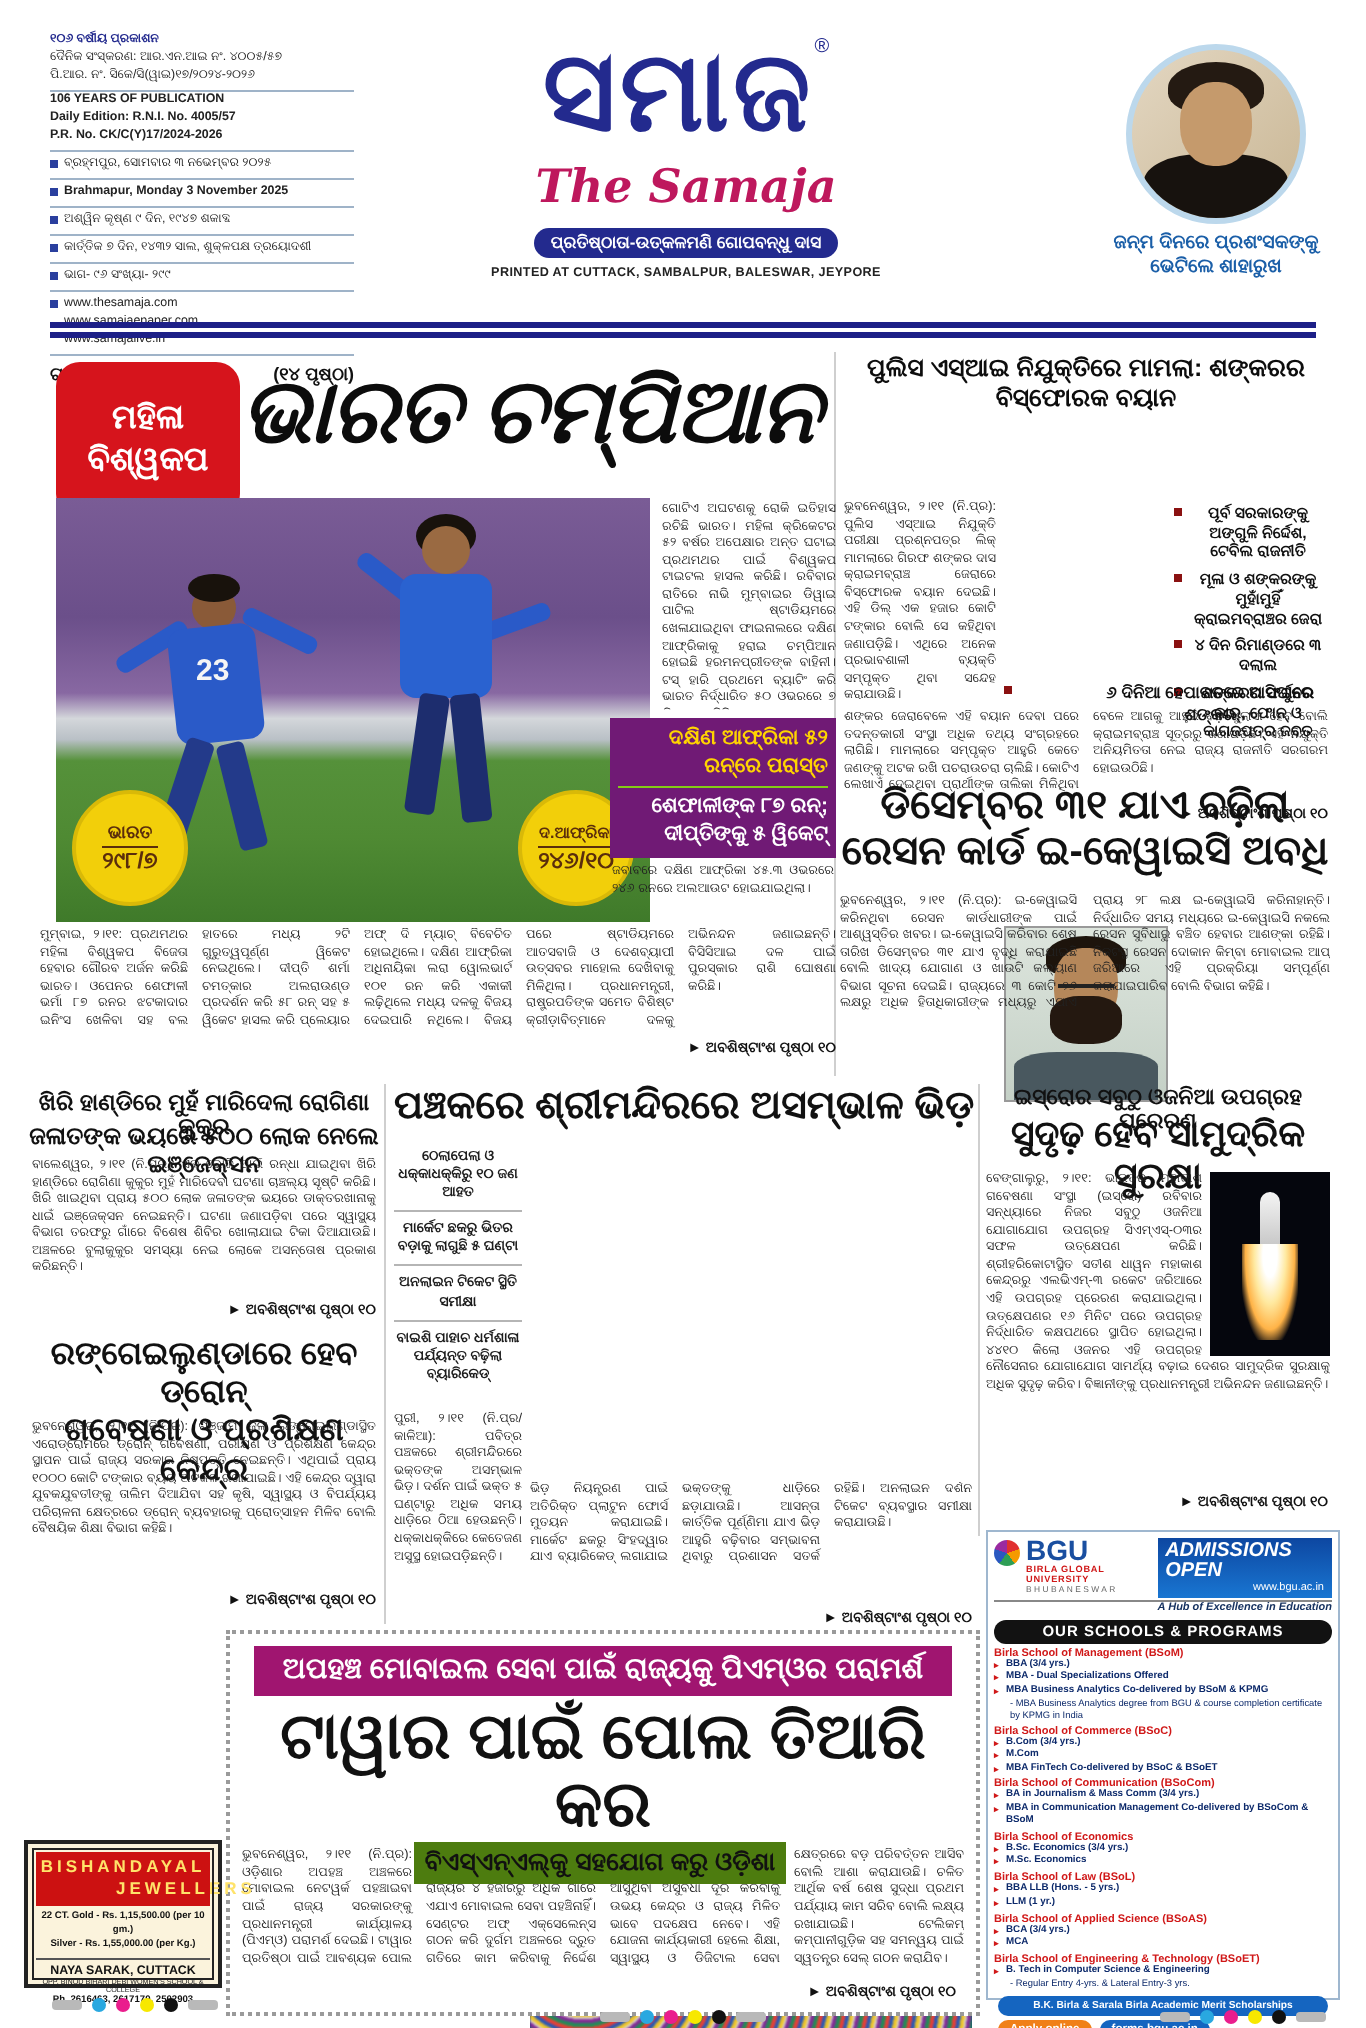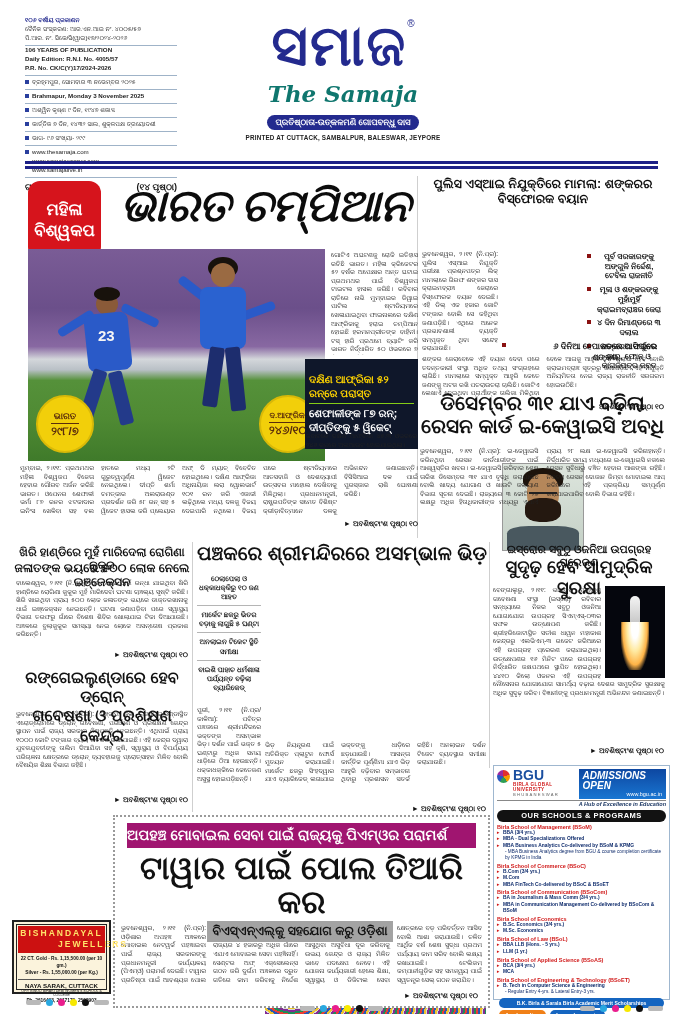--- a/index.html
+++ b/index.html
@@ -12,21 +12,21 @@
   .cont{font-weight:bold;font-size:7.2px;color:#111;text-align:right;}
   .vrule{width:1px;background:#cfcfcf;}
   
   .mi{font-size:6.2px;line-height:1.45;color:#222;}
   .mi .en{font-weight:bold;}
   .mi-row{border-bottom:1px solid #9fb3c8;padding:2px 0;display:flex;gap:3px;}
   .mi-sq{width:4px;height:4px;background:#2a3f9e;margin-top:2px;flex:none;}
   .logo-odia{font-size:56px;font-weight:bold;color:#232a8e;line-height:1;letter-spacing:2px;}
   .logo-reg{font-size:10px;vertical-align:top;color:#232a8e;}
   .logo-en{font-family:"DejaVu Serif","Liberation Serif",serif;font-style:italic;font-weight:bold;
-           color:#0f766e;font-size:23px;line-height:1;}
+           color:#be185d;font-size:23px;line-height:1;}
   .tagpill{display:inline-block;background:#232a8e;color:#fff;font-size:8.5px;font-weight:bold;
            padding:2px 8px;border-radius:9px;}
   .printed{font-size:6.3px;font-weight:bold;color:#222;letter-spacing:.2px;}
   .srk-circle{width:84px;height:84px;border-radius:50%;border:3px solid #bcd8ec;overflow:hidden;
               position:relative;background:linear-gradient(135deg,#e3d7c2,#c9b694);margin:0 auto;}
   .srk-hair{position:absolute;left:18px;top:6px;width:48px;height:26px;border-radius:50% 50% 40% 40%;background:#241a12;}
   .srk-face{position:absolute;left:24px;top:16px;width:36px;height:42px;border-radius:46%;background:#c59a6c;}
   .srk-suit{position:absolute;left:6px;top:52px;width:72px;height:34px;border-radius:40% 40% 0 0;background:#17120e;}
   .srk-cap{font-size:9.5px;font-weight:bold;color:#1b5fa8;text-align:center;line-height:1.3;margin-top:4px;}
   .drule{height:3px;background:#1d2087;}
@@ -38,21 +38,21 @@
   .pl-torso{position:absolute;background:#2a5ac8;border-radius:8px;}
   .pl-head{position:absolute;background:#8a5a38;border-radius:50%;}
   .pl-hair{position:absolute;background:#18120c;border-radius:50%;}
   .pl-arm{position:absolute;background:#2a5ac8;border-radius:4px;}
   .pl-leg{position:absolute;background:#233a8a;border-radius:3px;}
   .pl-num{position:absolute;color:#f5f5f5;font-weight:bold;font-size:15px;}
   .score{position:absolute;width:54px;height:54px;border-radius:50%;background:#f2cf0a;border:2px solid #d9b908;
          display:flex;flex-direction:column;align-items:center;justify-content:center;color:#5a2d0c;font-weight:bold;}
   .score .a{font-size:9px;}
   .score .b{font-size:11.5px;border-top:1px solid #5a2d0c;padding-top:1px;margin-top:1px;}
-  .resultbox{background:#0f172a;color:#fff;padding:14px 4px;text-align:left;}
+  .resultbox{background:#701a75;color:#fff;padding:4px 4px;text-align:right;}
   .resultbox .y{color:#ffd400;font-weight:bold;font-size:10.5px;line-height:1.3;}
   .resultbox .w{color:#fff;font-weight:bold;font-size:10.5px;line-height:1.3;border-top:1px solid #84cc16;margin-top:3px;padding-top:3px;}
   
   .kicker{font-weight:bold;color:#0d0d0d;}
   .h-deal{font-size:30px;font-weight:800;line-height:1;}
   .photo4{background:linear-gradient(#dde5dd,#c4d0c6);border:1px solid #999;position:relative;overflow:hidden;}
   .p4-hair{position:absolute;left:20px;top:4px;width:40px;height:20px;border-radius:50% 50% 30% 30%;background:#1d140c;}
   .p4-face{position:absolute;left:24px;top:10px;width:32px;height:38px;border-radius:44%;background:#b5875a;}
   .p4-beard{position:absolute;left:22px;top:34px;width:36px;height:24px;border-radius:40%;background:#241810;}
   .p4-glass{position:absolute;left:26px;top:22px;width:28px;height:6px;border-bottom:2px solid #222;}
@@ -77,24 +77,24 @@
          background:repeating-radial-gradient(circle at 12% 30%,#d8433a 0 2px,#2f57a8 2px 4px,#e9c53e 4px 6px,#d8d8d8 6px 7px,#7a2f8a 7px 9px,#2a8a5a 9px 11px);
          filter:blur(.6px) saturate(1.15);}
   .ribbon{position:absolute;right:2px;top:0;width:13px;height:92px;background:#c21320;
           clip-path:polygon(0 0,100% 0,100% 100%,50% 88%,0 100%);}
   .photo3{background:#05060d;position:relative;float:right;margin:0 0 2px 4px;overflow:hidden;}
   .rocket{position:absolute;left:25px;top:10px;width:10px;height:28px;background:linear-gradient(#f4f4f4,#c6c6c6);border-radius:5px 5px 2px 2px;}
   .flame{position:absolute;left:16px;top:36px;width:28px;height:48px;
          background:radial-gradient(ellipse at 50% 12%,#ffffff 0 18%,#ffe9a0 40%,#ffb347 62%,rgba(255,110,30,0) 78%);}
   
   .dotted-box{border:2px dotted #9a9a9a;background:#fff;}
-  .banner{background:#a01570;color:#fff;font-weight:bold;font-size:14.5px;text-align:left;line-height:25px;height:25px;}
+  .banner{background:#a01570;color:#fff;font-weight:bold;font-size:14.5px;text-align:center;line-height:25px;height:25px;}
   .h-tower{font-size:32px;font-weight:800;text-align:center;line-height:1.05;}
   .tower-text{column-count:4;column-gap:7px;}
-  .subhead{position:absolute;background:#a3a3a3;font-size:12.5px;font-weight:800;text-align:center;padding:3px 0;}
+  .subhead{position:absolute;background:#4d7c0f;font-size:12.5px;font-weight:800;text-align:center;padding:3px 0;}
   
   .jewel{background:#fbf3dc;border:2px solid #222;outline:1px solid #222;outline-offset:-5px;padding:4px;text-align:center;}
   .jewel-banner{background:#cc1111;color:#ffe36a;font-weight:800;font-size:8.5px;letter-spacing:2px;line-height:1.35;padding:2px 0;}
   .jewel-line{font-size:4.8px;font-weight:bold;color:#111;line-height:1.5;}
   .jewel-city{font-size:6.2px;font-weight:800;border-top:1px solid #555;margin-top:2px;padding-top:2px;}
   .jewel-sub{font-size:3.6px;color:#222;}
   
   .bgu{background:#fff;border:1px solid #9fb7cf;padding:3px;box-sizing:border-box;font-family:"Liberation Sans",sans-serif;}
   .bgu-head{display:flex;gap:3px;}
   .bgu-star{width:13px;height:13px;border-radius:50%;flex:none;margin-top:1px;
@@ -169,29 +169,40 @@
     </div>
   </div>
 
   <div class="abs ctr" style="left:228px;top:18px;width:230px;">
     <div><span class="logo-odia">ସମାଜ</span><span class="logo-reg">®</span></div>
     <div class="logo-en" style="margin-top:8px;">The Samaja</div>
     <div style="margin-top:6px;"><span class="tagpill">ପ୍ରତିଷ୍ଠାତା-ଉତ୍କଳମଣି ଗୋପବନ୍ଧୁ ଦାସ</span></div>
     <div class="printed" style="margin-top:4px;">PRINTED AT CUTTACK, SAMBALPUR, BALESWAR, JEYPORE</div>
   </div>
 
+  <div class="abs" style="left:552px;top:22px;width:112px;">
+    <div class="srk-circle">
+      <div class="srk-suit"></div>
+      <div class="srk-hair"></div>
+      <div class="srk-face"></div>
+    </div>
+    <div class="srk-cap">
+      <span style="display:block;">ଜନ୍ମ ଦିନରେ ପ୍ରଶଂସକଙ୍କୁ</span>
+      <span style="display:block;">ଭେଟିଲେ ଶାହାରୁଖ</span>
+    </div>
+  </div>
 
   <div class="abs drule" style="left:25px;top:161px;width:633px;"></div>
   <div class="abs drule" style="left:25px;top:166px;width:633px;"></div>
 
   <div class="abs vrule" style="left:417px;top:176px;height:362px;"></div>
   <div class="abs vrule" style="left:192px;top:542px;height:270px;"></div>
   <div class="abs vrule" style="left:489px;top:542px;height:226px;"></div>
 
-  <div class="abs badge" style="left:28px;top:181px;width:73px;height:78px;">
+  <div class="abs badge" style="left:28px;top:181px;width:92px;height:78px;">
     <span>ମହିଳା</span>
     <span>ବିଶ୍ୱକପ</span>
   </div>
   <div class="abs h-lead" style="left:114px;top:183px;width:302px;font-style:italic;">ଭାରତ ଚମ୍ପିଆନ</div>
 
   <div class="abs photo1" style="left:28px;top:249px;width:297px;height:212px;">
 
     <div class="pl-arm" style="left:28px;top:70px;width:40px;height:9px;transform:rotate(-32deg);"></div>
     <div class="pl-arm" style="left:92px;top:62px;width:40px;height:9px;transform:rotate(26deg);"></div>
     <div class="pl-head" style="left:68px;top:44px;width:22px;height:22px;"></div>

